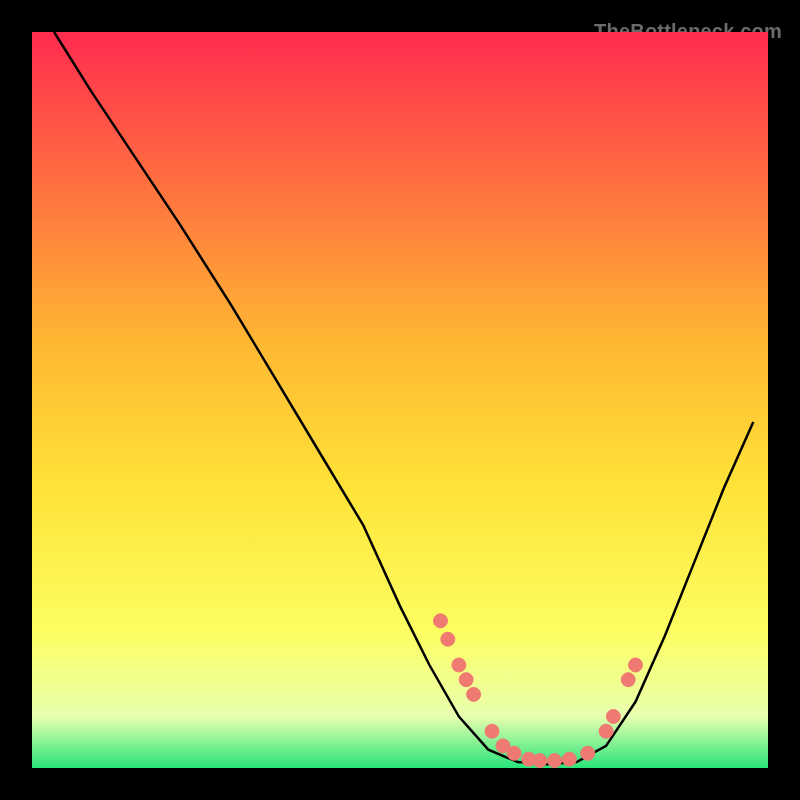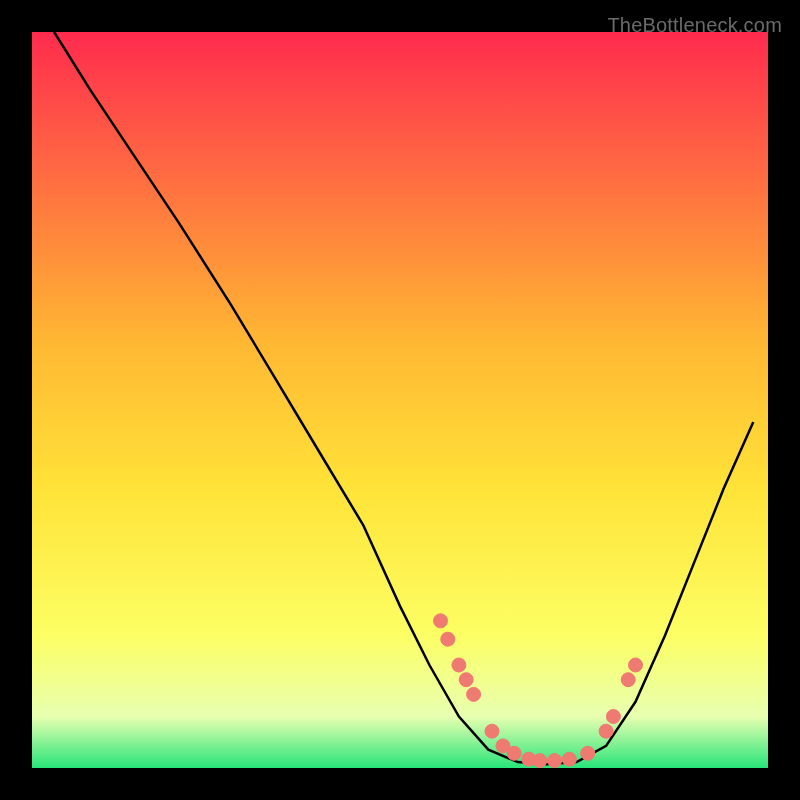--- a/index.html
+++ b/index.html
@@ -12,25 +12,25 @@
     overflow: hidden;
   }
   .stage {
     position: relative;
     width: 800px;
     height: 800px;
     background: #000;
   }
   .watermark {
     position: absolute;
-    top: 14px;
+    top: 20px;
     right: 18px;
     color: #6b6b6b;
     font-size: 20px;
-    font-weight: 400;
+    font-weight: 700;
     letter-spacing: 0.2px;
     user-select: none;
   }
   .plot {
     position: absolute;
     left: 32px;
     top: 32px;
     width: 736px;
     height: 736px;
   }

